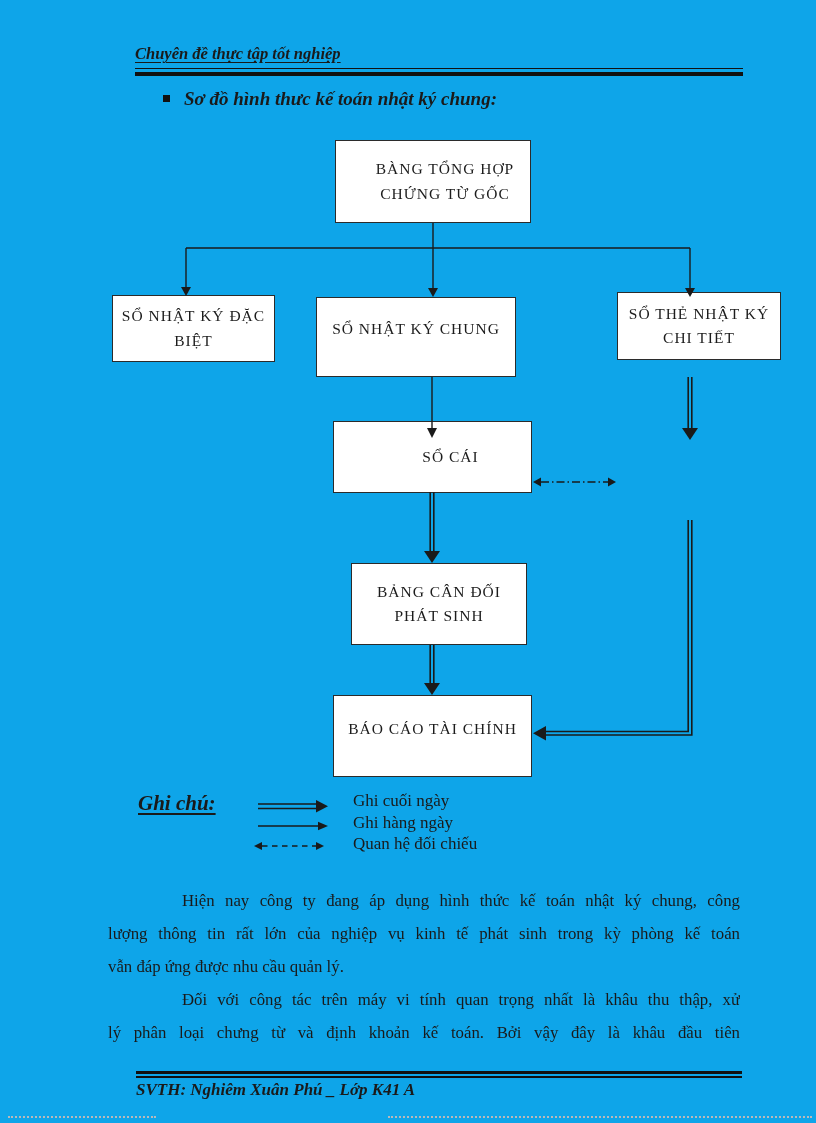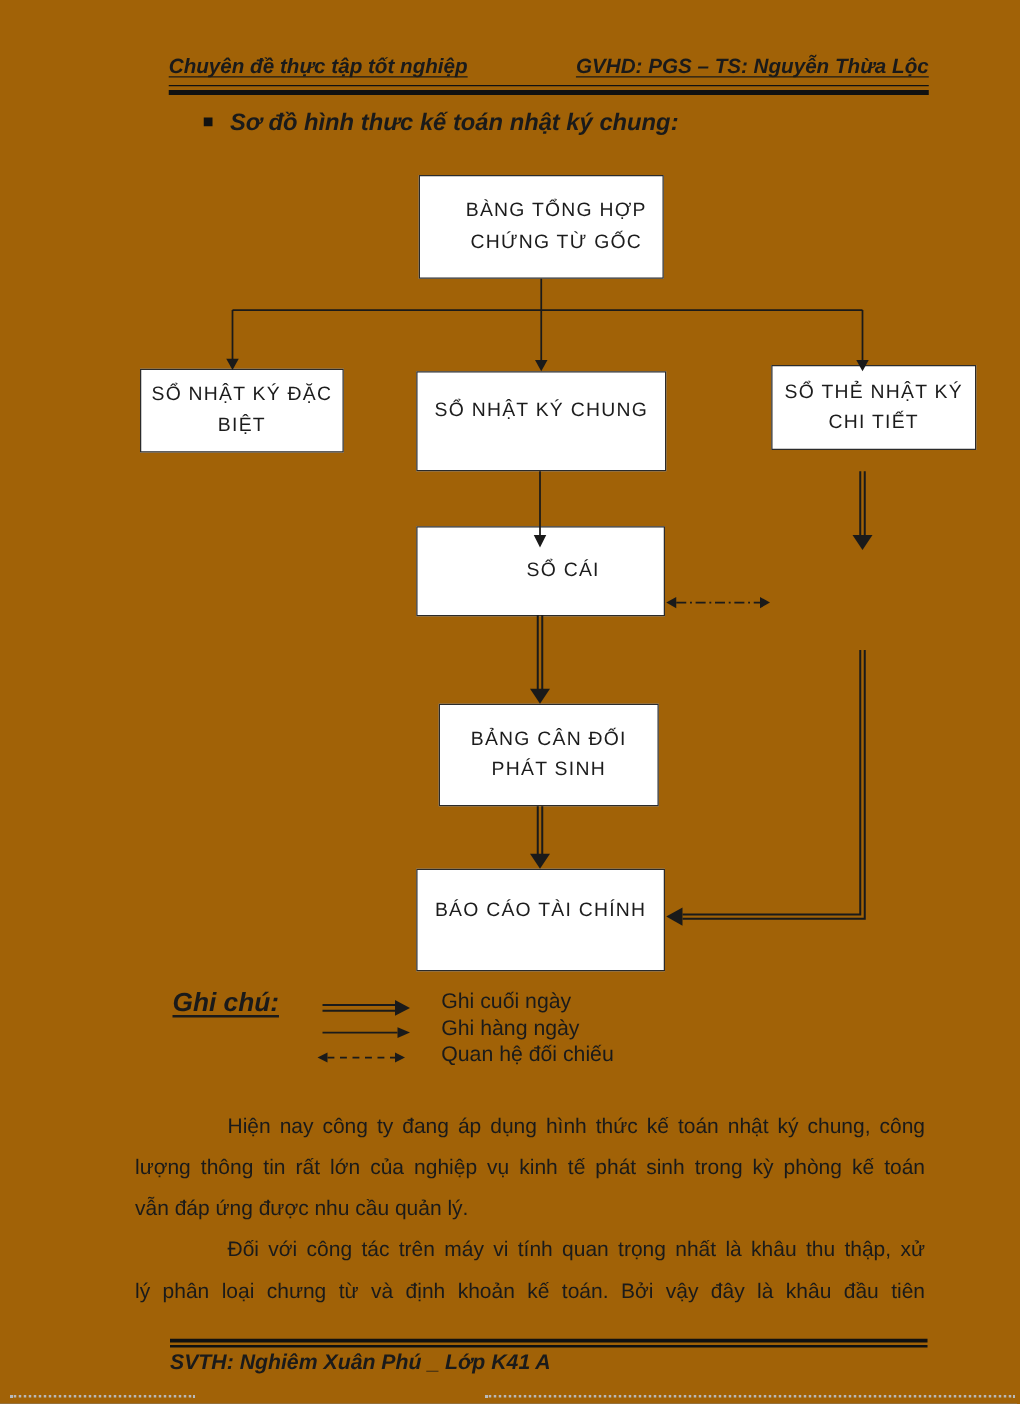--- a/index.html
+++ b/index.html
@@ -1,21 +1,21 @@
 <!DOCTYPE html>
 <html><head>
 <meta charset="utf-8">
 <style>
   html,body{margin:0;padding:0;background:#888;}
   .page{
     position:relative;
     width:816px;height:1123px;
     margin:0 auto;
-    background:#a16207;
-    font-family:Liberation Sans, sans-serif;
+    background:#0ea5e9;
+    font-family:Liberation Serif, serif;
     color:#1a1a1a;
     overflow:hidden;
   }
   
   .header-row{
     position:absolute;left:135px;top:44px;width:608px;
     display:flex;justify-content:space-between;align-items:baseline;
     font-style:italic;font-weight:bold;font-size:16.5px;
   }
   .header-row span{text-decoration:underline;text-underline-offset:3px;}
@@ -34,21 +34,21 @@
     background:#fff;
     display:flex;align-items:center;justify-content:center;
     text-align:center;
     font-size:15.5px;letter-spacing:1px;line-height:1.55;
     color:#1c1c1c;
     box-sizing:border-box;
     padding:2px 8px;
   }
   .b-top     {left:335px;top:140px;width:196px;height:83px;padding-left:32px;}
   .b-dacbiet {left:112px;top:295px;width:163px;height:67px;}
-  .b-nkchung {left:333px;top:297px;width:200px;height:80px;padding-bottom:18px;}
+  .b-nkchung {left:316px;top:297px;width:200px;height:80px;padding-bottom:18px;}
   .b-sothe   {left:617px;top:292px;width:164px;height:68px;}
   .b-socai   {left:333px;top:421px;width:199px;height:72px;padding-left:44px;}
   .b-bthct   {left:617px;top:440px;width:168px;height:81px;}
   .b-candoi  {left:351px;top:563px;width:176px;height:82px;}
   .b-baocao  {left:333px;top:695px;width:199px;height:82px;padding-bottom:16px;}
   
   .overlay{position:absolute;left:0;top:0;pointer-events:none;}
   
   .legend-title{
     position:absolute;left:138px;top:791px;
@@ -72,21 +72,20 @@
   .edge-dots.l{left:8px;width:148px;}
   .edge-dots.r{left:388px;width:424px;}
 </style>
 </head>
 <body>
 
 <div class="page">
 
   <div class="header-row">
     <span>Chuyên đề thực tập tốt nghiệp</span>
-    <span>GVHD: PGS – TS: Nguyễn Thừa Lộc</span>
   </div>
   <div class="header-rule"></div>
 
   <div class="heading">
     <span class="bullet"></span><span>Sơ đồ hình thưc kế toán nhật ký chung:</span>
   </div>
 
   <div class="fbox b-top">
     <span>BÀNG TỔNG HỢP CHỨNG TỪ GỐC</span>
   </div>

